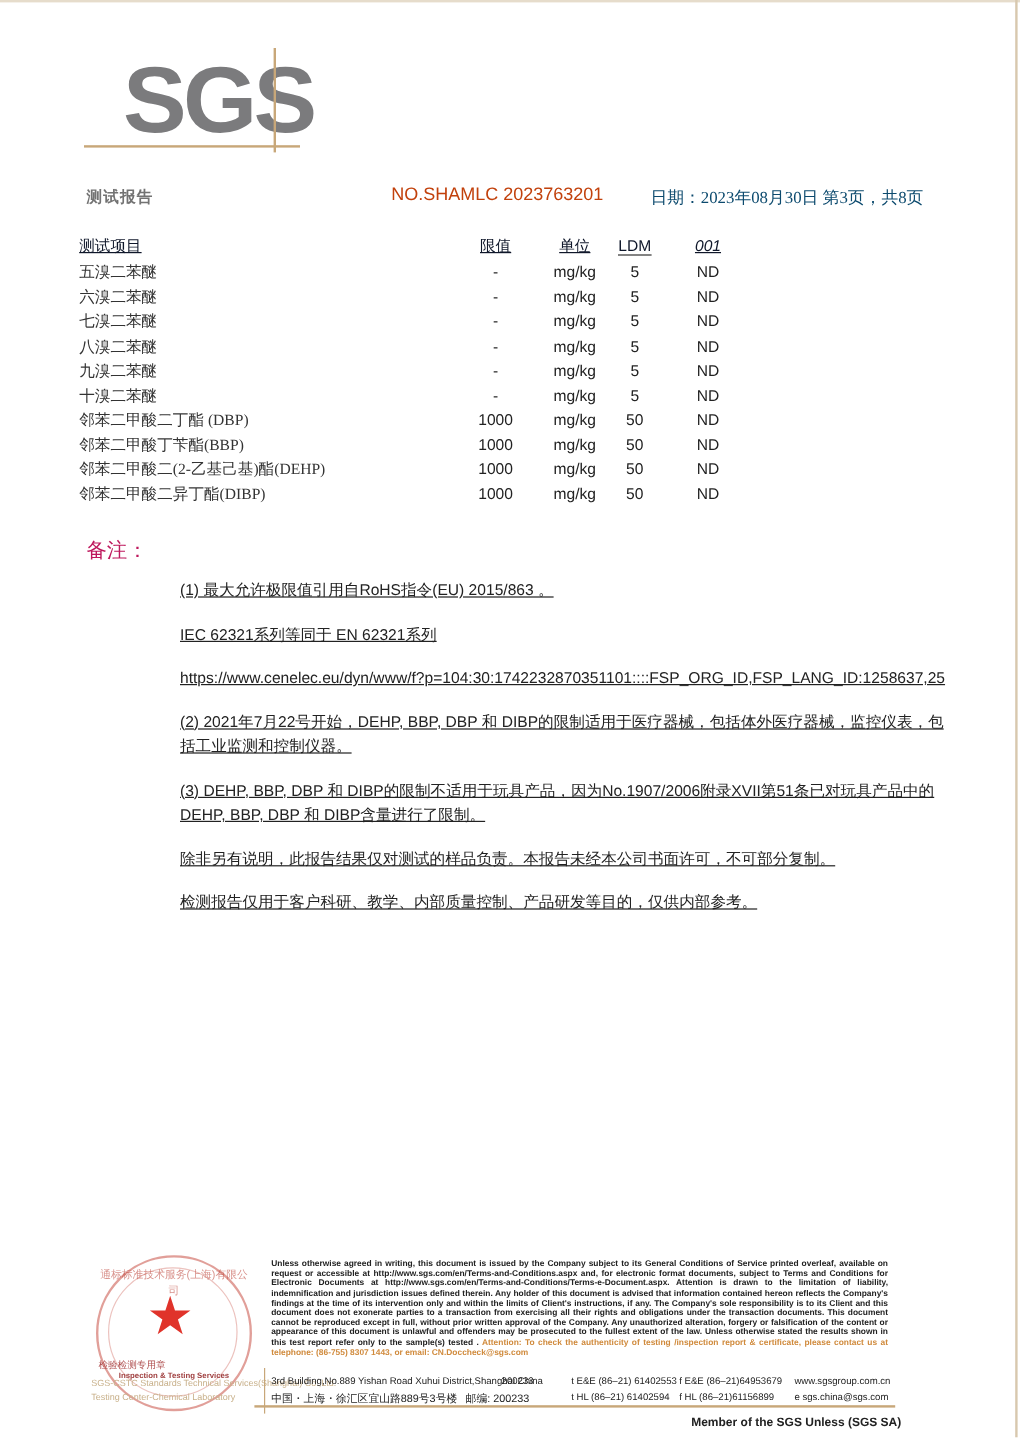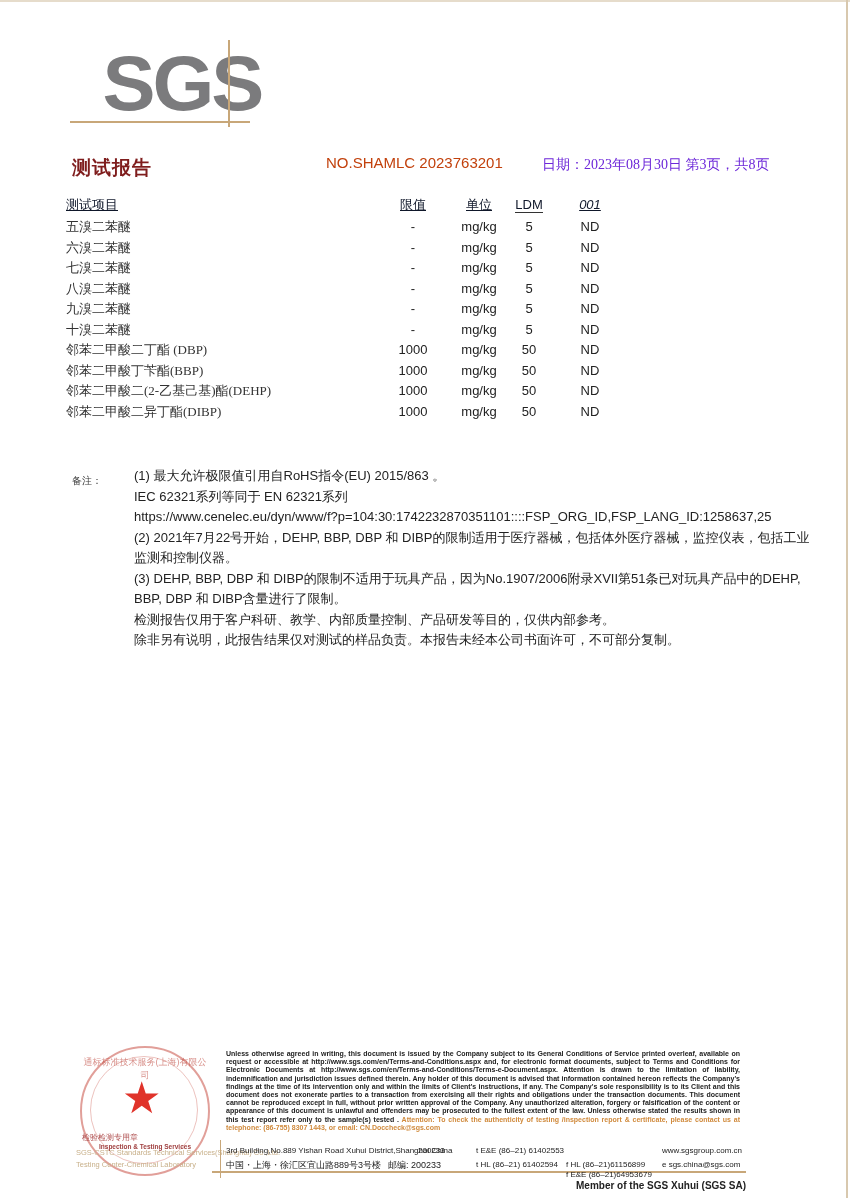--- a/index.html
+++ b/index.html
@@ -14,42 +14,42 @@
   .logo { position: absolute; left: 68px; top: 40px; width: 200px; height: 90px; }
   .logo-text {
     position: absolute; left: 36px; top: 4px; font-family: "Liberation Sans", sans-serif;
     font-weight: bold; font-size: 78px; letter-spacing: -3px; color: #7b7b7d; line-height: 78px;
     transform: scaleX(1.02);
   }
   .logo-hline { position: absolute; left: 2px; top: 81px; width: 180px; height: 2px; background: #c8a779; }
   .logo-vline { position: absolute; left: 160px; top: 0; width: 2px; height: 87px; background: #c8a779; }
 
   
-  .doc-title { position: absolute; left: 72px; top: 155px; font-size: 19px; font-weight: bold; color: #7f1d1d; letter-spacing: 1px; }
+  .doc-title { position: absolute; left: 72px; top: 155px; font-size: 13px; font-weight: bold; color: #737373; letter-spacing: 1px; }
   .report-no { position: absolute; left: 326px; top: 154px; font-size: 15px; color: #c2410c; }
-  .report-date { position: absolute; left: 542px; top: 156px; font-family: "Liberation Serif", serif; font-size: 14px; color: #6d28d9; }
+  .report-date { position: absolute; left: 542px; top: 156px; font-family: "Liberation Serif", serif; font-size: 14px; color: #0c4a6e; }
 
   
   .results { position: absolute; left: 66px; top: 195px; font-size: 13px; }
   .row { position: absolute; left: 0; height: 20px; line-height: 20px; white-space: nowrap; }
   .cell { position: absolute; top: 0; }
   .c-item { left: 0; font-family: "Liberation Serif", "Liberation Sans", serif; color: #333; }
   .c-limit { left: 314px; width: 66px; text-align: center; }
   .c-unit { left: 380px; width: 66px; text-align: center; }
   .c-ldm { left: 432px; width: 62px; text-align: center; }
   .c-res { left: 495px; width: 58px; text-align: center; }
   .hdr { text-decoration: underline; color: #0f172a; }
   .hdr.item { left: 0; }
   .hdr.italic { font-style: italic; }
   .hdr.ldm { text-decoration: none; border-bottom: 1px solid #333; }
 
   
-  .notes-label { position: absolute; left: 72px; top: 474px; font-size: 10px; color: #404040; }
+  .notes-label { position: absolute; left: 72px; top: 447px; font-size: 17px; color: #be185d; }
   .notes { position: absolute; left: 134px; top: 466px; width: 680px; font-size: 13px; line-height: 20.5px; color: #222; }
-  .notes p { margin: 0; }
+  .notes p { margin: 16px; text-decoration: underline; }
   .notes .url { word-break: break-all; }
 
   
   .stamp { position: absolute; left: 80px; top: 1046px; width: 126px; height: 126px; border-radius: 50%; border: 2px solid rgba(200,80,70,0.55); }
   .stamp-inner { position: absolute; left: 8px; top: 8px; width: 106px; height: 106px; border-radius: 50%; border: 1px solid rgba(200,80,70,0.35); }
   .stamp-star { position: absolute; left: 40px; top: 28px; font-size: 44px; line-height: 44px; color: #e0332a; }
   .stamp-cn { position: absolute; left: 0; width: 126px; top: 84px; font-size: 8px; color: #b05050; }
   .stamp-en { position: absolute; left: 0; width: 126px; top: 95px; text-align: center; font-size: 6.5px; font-weight: bold; color: #a04040; }
   .stamp-arc { position: absolute; left: 0; top: 8px; width: 126px; text-align: center; font-size: 9px; color: rgba(190,70,60,0.6); }
 
@@ -165,22 +165,22 @@
   </div>
 </div>
 
 <div class="notes-label">备注：</div>
 <div class="notes">
   <p>(1) 最大允许极限值引用自RoHS指令(EU) 2015/863  。</p>
   <p>IEC 62321系列等同于 EN 62321系列</p>
   <p class="url">https://www.cenelec.eu/dyn/www/f?p=104:30:1742232870351101::::FSP_ORG_ID,FSP_LANG_ID:1258637,25</p>
   <p>(2) 2021年7月22号开始，DEHP, BBP, DBP 和 DIBP的限制适用于医疗器械，包括体外医疗器械，监控仪表，包括工业监测和控制仪器。</p>
   <p>(3) DEHP, BBP, DBP 和 DIBP的限制不适用于玩具产品，因为No.1907/2006附录XVII第51条已对玩具产品中的DEHP, BBP, DBP 和 DIBP含量进行了限制。</p>
+  <p>除非另有说明，此报告结果仅对测试的样品负责。本报告未经本公司书面许可，不可部分复制。</p>
   <p>检测报告仅用于客户科研、教学、内部质量控制、产品研发等目的，仅供内部参考。</p>
-  <p>除非另有说明，此报告结果仅对测试的样品负责。本报告未经本公司书面许可，不可部分复制。</p>
 </div>
 
 <div class="stamp">
   <div class="stamp-inner"></div>
   <div class="stamp-arc">通标标准技术服务(上海)有限公司</div>
   <div class="stamp-star">★</div>
   <div class="stamp-cn">检验检测专用章</div>
   <div class="stamp-en">Inspection &amp; Testing Services</div>
 </div>
 
@@ -195,19 +195,19 @@
 </div>
 
 <div class="footer-frame-v"></div>
 <div class="footer-frame-h"></div>
 
 <div class="addr" style="left:226px; top:1146px;">3rd Building,No.889 Yishan Road Xuhui District,Shanghai China</div>
 <div class="addr" style="left:418px; top:1146px;">200233</div>
 <div class="addr cn" style="left:226px; top:1159px;">中国・上海・徐汇区宜山路889号3号楼</div>
 <div class="addr cn" style="left:388px; top:1159px;">邮编: 200233</div>
 <div class="addr" style="left:476px; top:1146px;">t E&amp;E (86–21) 61402553</div>
-<div class="addr" style="left:566px; top:1146px;margin-top:24px;">f E&amp;E (86–21)64953679</div>
+<div class="addr" style="left:566px; top:1146px;">f E&amp;E (86–21)64953679</div>
 <div class="addr" style="left:476px; top:1160px;">t HL (86–21) 61402594</div>
 <div class="addr" style="left:566px; top:1160px;">f HL (86–21)61156899</div>
 <div class="addr" style="left:662px; top:1146px;">www.sgsgroup.com.cn</div>
 <div class="addr" style="left:662px; top:1160px;">e  sgs.china@sgs.com</div>
 
-<div class="member">Member of the SGS Xuhui (SGS SA)</div>
+<div class="member">Member of the SGS Unless (SGS SA)</div>
 
 </body></html>

